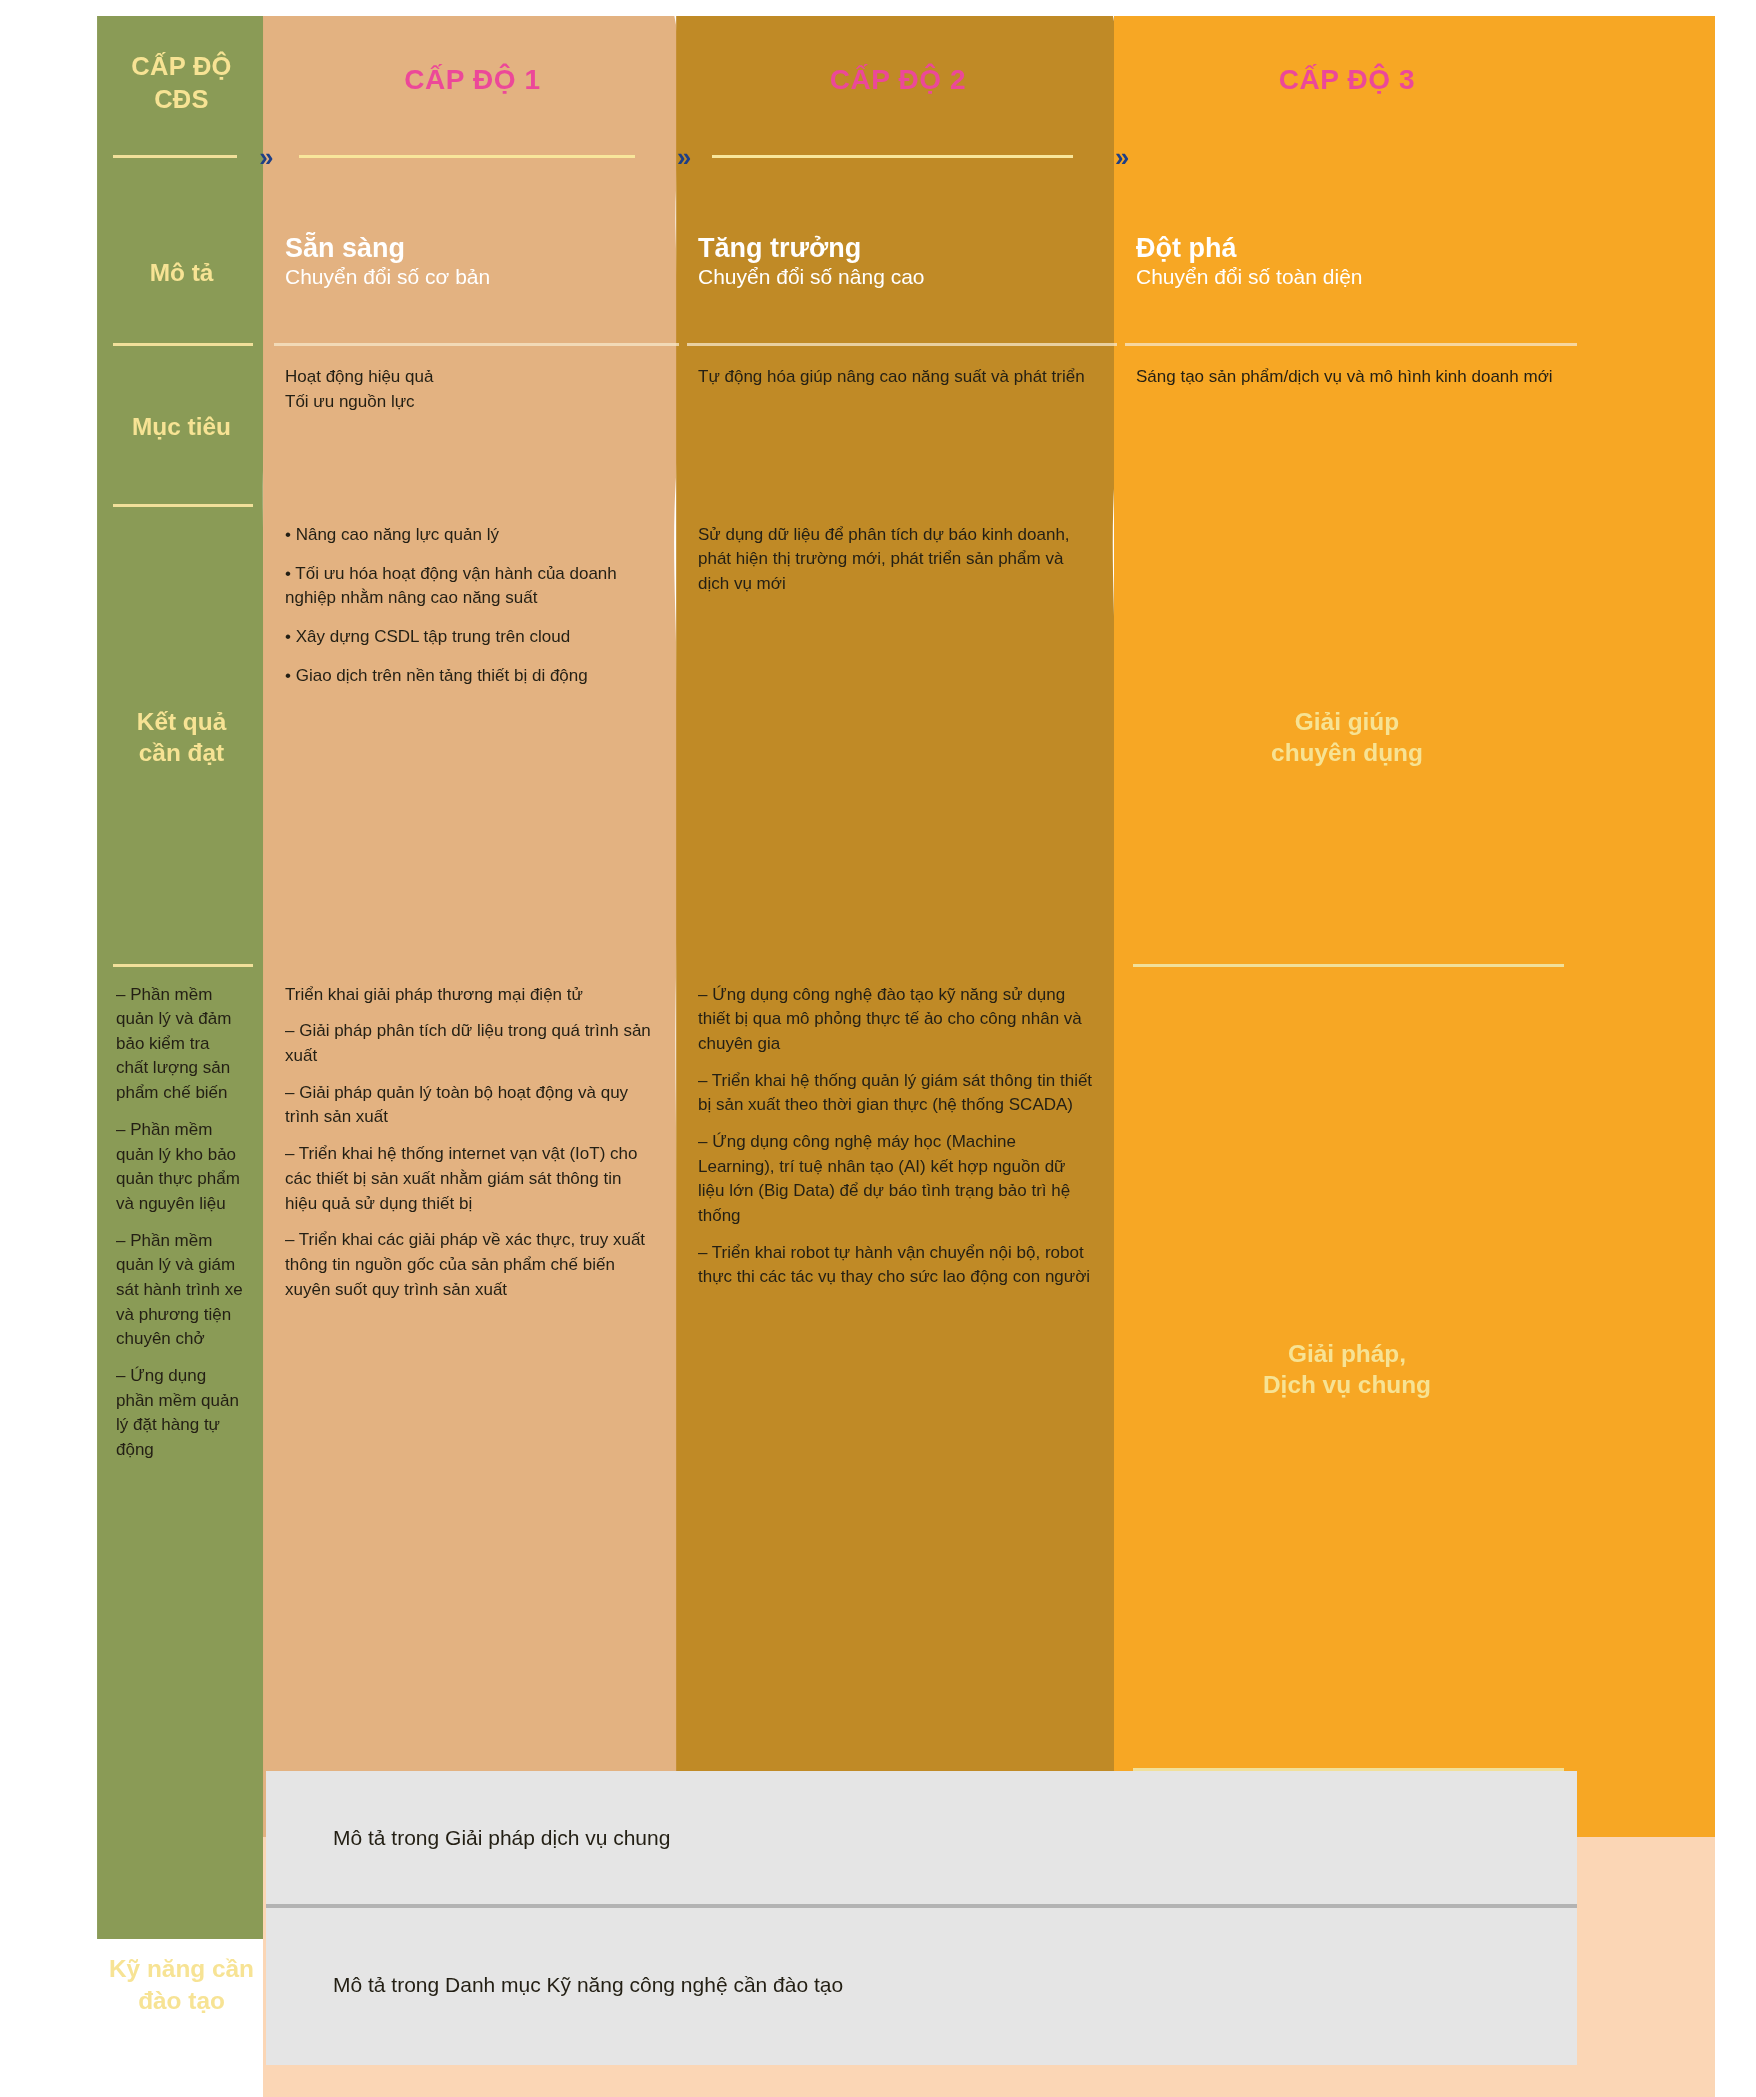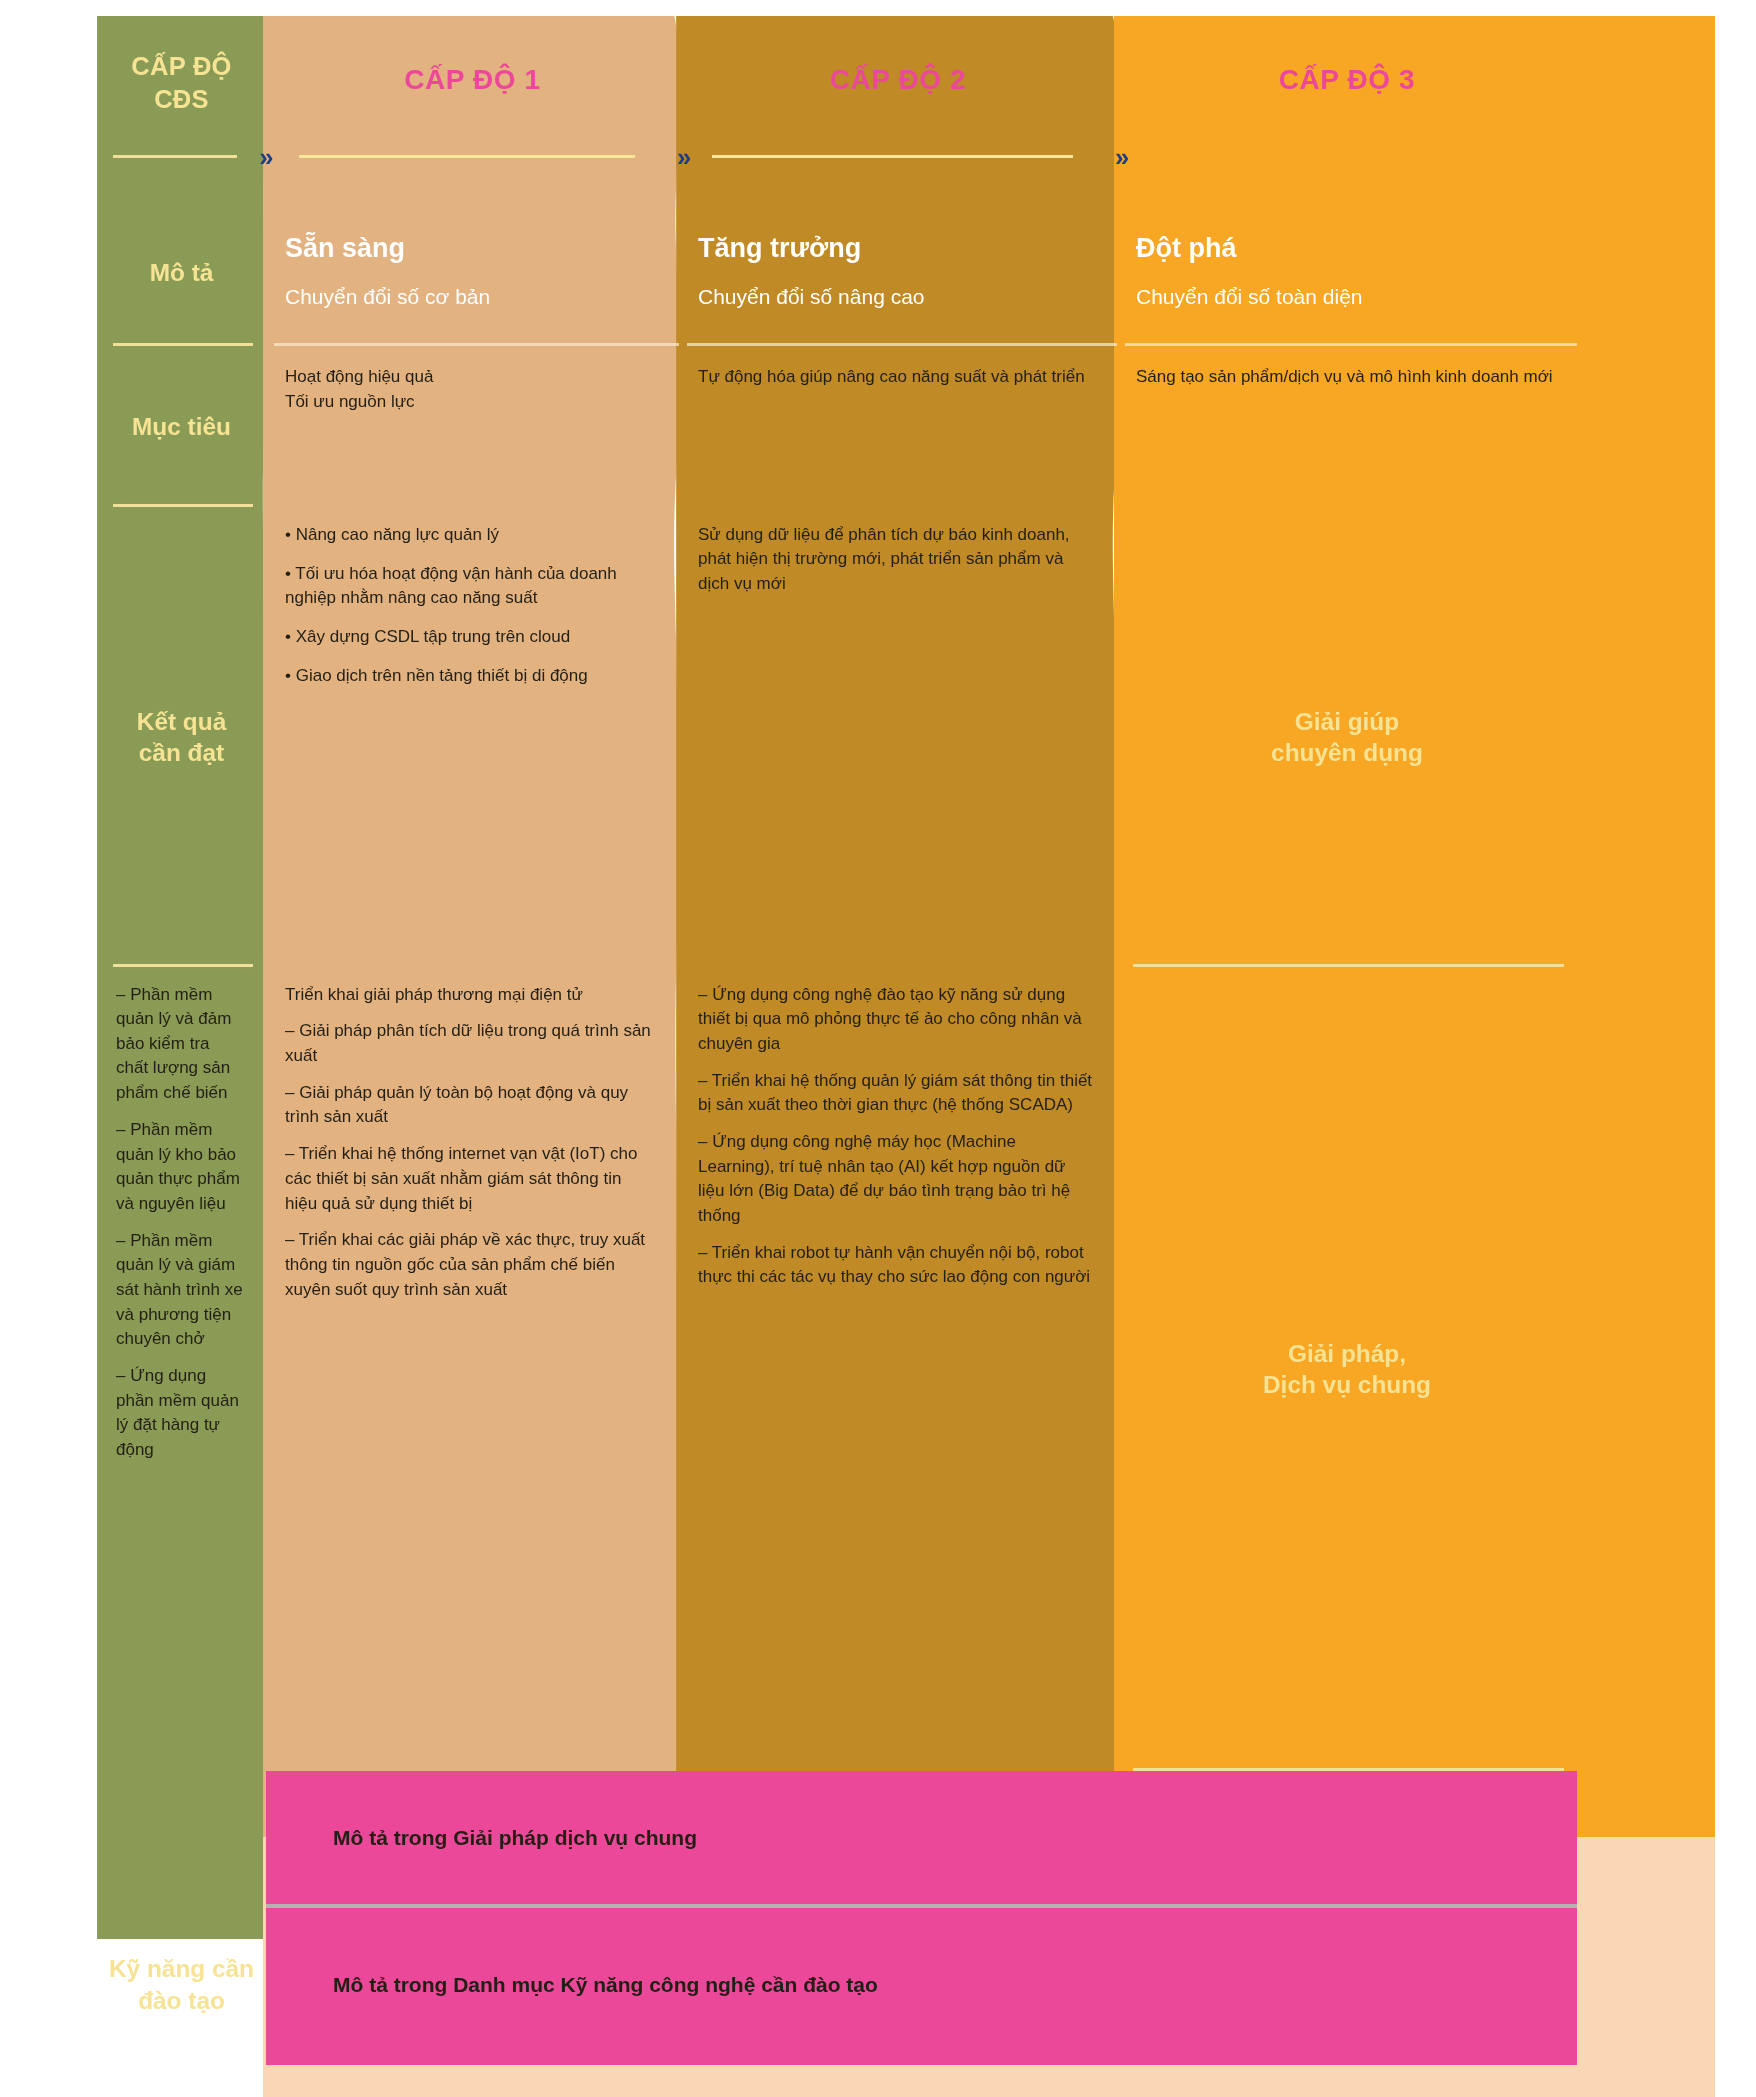--- a/index.html
+++ b/index.html
@@ -67,41 +67,40 @@
     position:absolute; bottom:29px;
     color:#1e3f86; font-size:25.5px; font-weight:bold;
     line-height:1;
   }
   .chev-green { right:-7.8px; }
   .chev-c1 { right:-12.2px; }
   .chev-c2 { right:-12.2px; }
 
   
   .desc { padding:34px 19px 0 19px; color:#fff; }
-  .desc-t { font-size:27px; font-weight:bold; margin-bottom:21px; }
+  .desc-t { font-size:27px; font-weight:bold; margin-bottom:1px; }
   .desc-s { font-size:21px; }
   .desc-rule {
     position:absolute; left:7.8px; right:0; bottom:0;
     height:2.8px; background:#f7e7c9; opacity:.75;
   }
 
   
   .body { padding:15.5px 22px 0 19px; color:#231f14; font-size:17px; line-height:1.45; }
   .body.pt { padding-top:19px; }
   .body p { margin-bottom:14.4px; }
   .body p:last-child { margin-bottom:0; }
   .body.tight p { margin-bottom:12.2px; }
 
   
   .wide {
-    background:#ec4899; color:#231f14;
+    background:#e5e5e5; color:#231f14;
     font-size:21px;
     display:flex; align-items:center;
     padding-left:67px;
-    font-weight:bold;
   }
   .wide-sep {
     position:absolute; left:0; right:0; top:0;
     height:3.9px; background:#b3b3b3;
   }
 </style>
 </head>
 <body>
 
 <div class="table">

